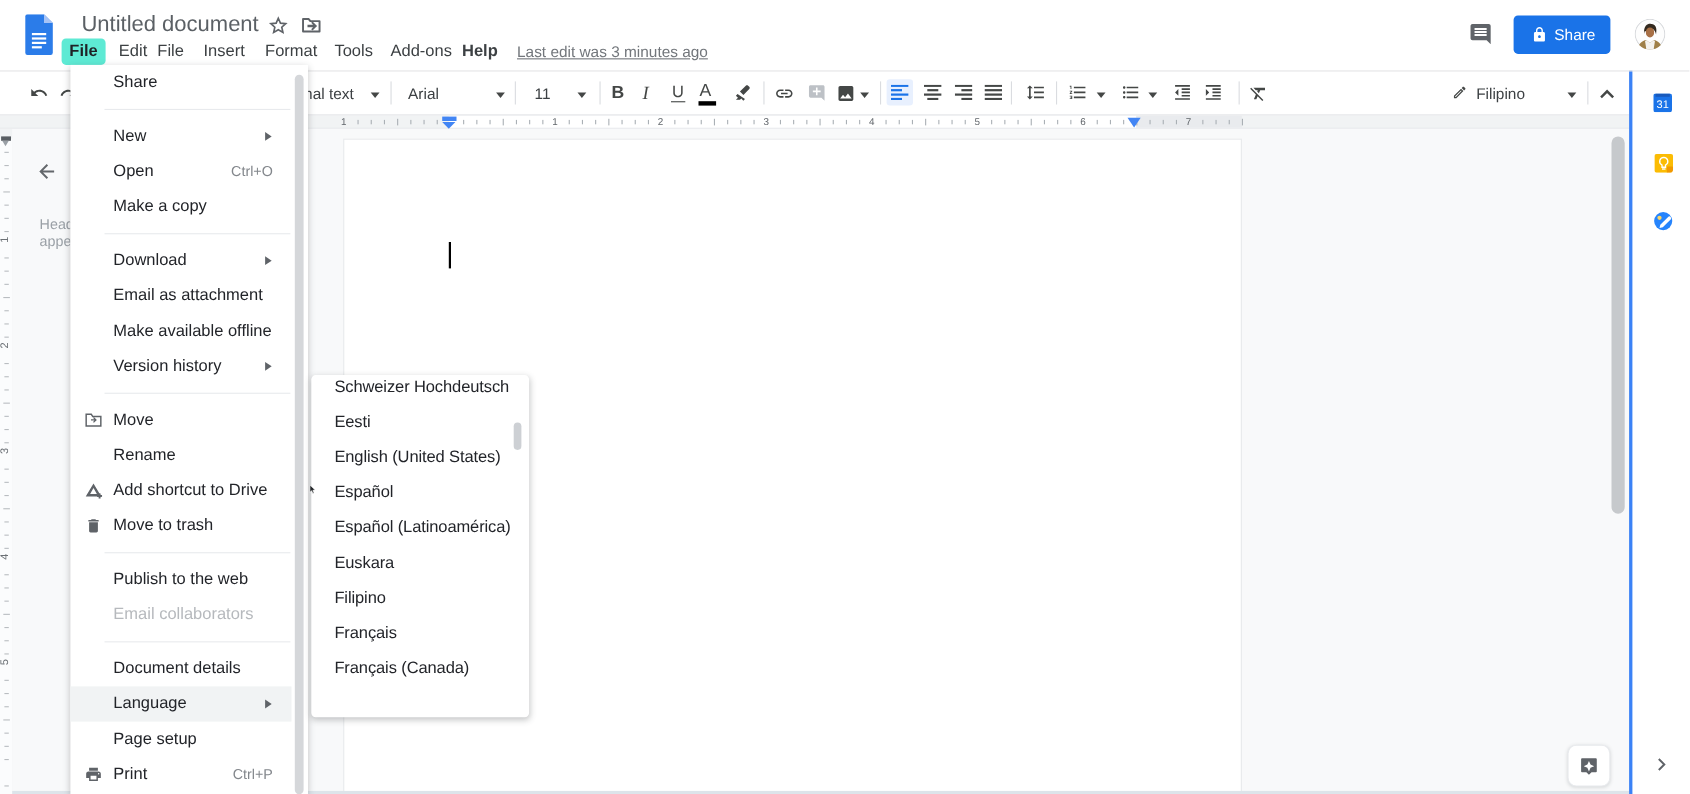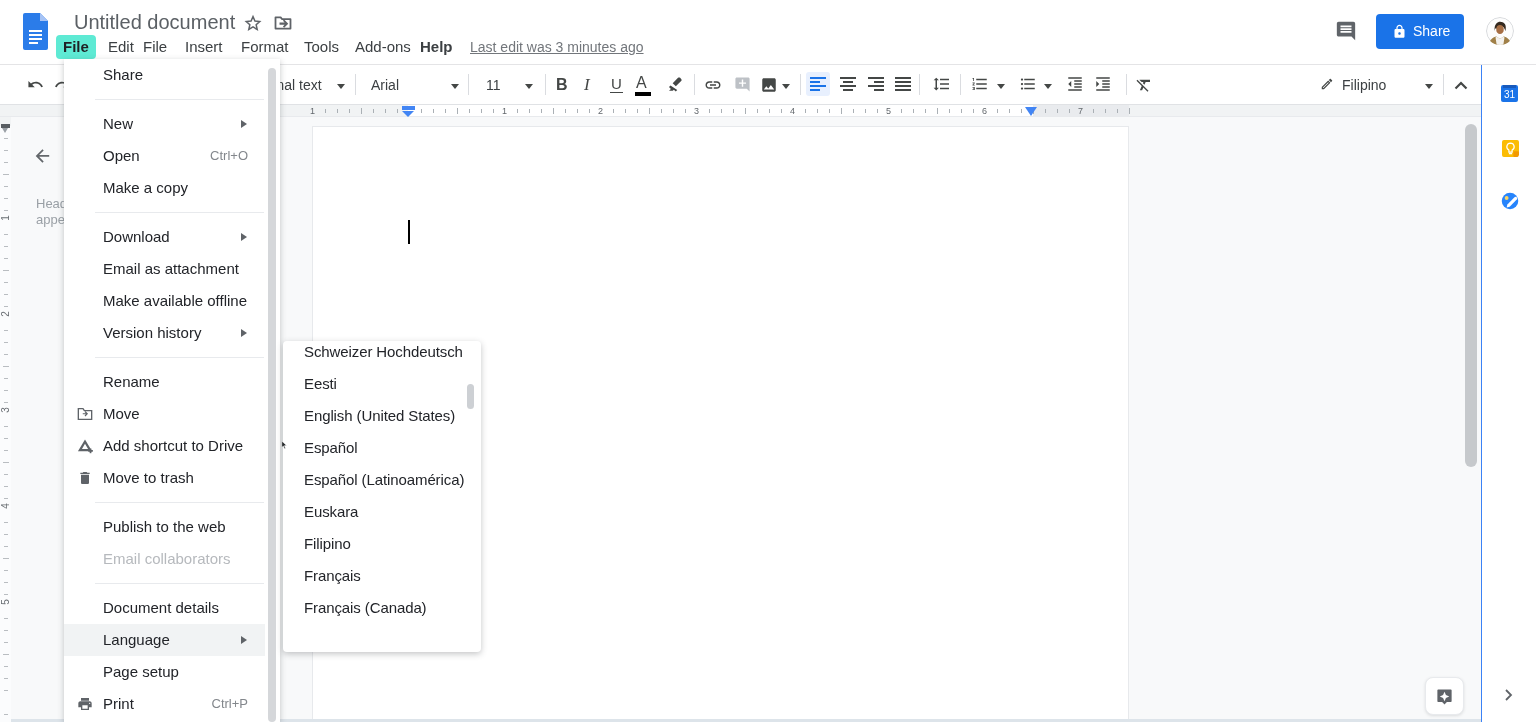--- a/index.html
+++ b/index.html
@@ -38,21 +38,21 @@
   .mshort { position:absolute; right:32px; top:0; font-size:13px; color:#83878c; }
   .marrow { position:absolute; right:33px; top:12px; width:0; height:0; border-top:4.5px solid transparent; border-bottom:4.5px solid transparent; border-left:6px solid #5f6368; }
   .micon { position:absolute; left:13px; top:8px; width:16px; height:16px; }
   #fmscroll { position:absolute; right:4px; top:9px; width:8px; height:654px; background:#d5d7da; border-radius:4px; }
 
   #submenu { left:283px; top:341px; width:198px; height:311px; background:#fff; box-shadow:0 2px 6px rgba(60,64,67,.3); border-radius:4px; overflow:hidden; z-index:11; }
   .si { height:32px; line-height:32px; font-size:15px; letter-spacing:-0.1px; color:#222429; padding-left:21px; }
   #smscroll { position:absolute; right:7px; top:43px; width:7px; height:25px; background:#cdd0d4; border-radius:3.5px; }
 
   
-  #sidebar { left:1481px; top:64px; width:55px; height:658px; background:#fff; border-left:1px solid #3b82f6; z-index:3; }
+  #sidebar { left:1481px; top:64px; width:55px; height:658px; background:#fff; border-left:3px solid #3b82f6; z-index:3; }
 
   
   #sharebtn { left:1376px; top:14px; width:88px; height:35px; background:#1a73e8; border-radius:4px; color:#fff; font-size:14px; }
 </style>
 </head>
 <body>
 
 <div class="abs" id="docarea">
   <div id="page"></div>
   <div id="caret"></div>
@@ -419,27 +419,27 @@
   <div class="msep"></div>
   <div class="mi">New<span class="marrow"></span></div>
   <div class="mi">Open<span class="mshort">Ctrl+O</span></div>
   <div class="mi">Make a copy</div>
   <div class="msep"></div>
   <div class="mi">Download<span class="marrow"></span></div>
   <div class="mi">Email as attachment</div>
   <div class="mi">Make available offline</div>
   <div class="mi">Version history<span class="marrow"></span></div>
   <div class="msep"></div>
-  <div class="mi">Rename</div>
   <div class="mi">Move
     <svg class="micon" viewBox="0 0 24 24">
         <path fill="none" stroke="#5f6368" stroke-width="2" d="M2 4 h7 l2 3 h11 v13 H2z"></path>
         <path fill="#5f6368" d="M11 12.5h5l-2-2 1.3-1.3 4.3 4.3-4.3 4.3L14 16.5l2-2h-5z" transform="translate(-1.5,-0.8) scale(0.92)"></path>
       </svg>
   </div>
+  <div class="mi">Rename</div>
   <div class="mi">Add shortcut to Drive
     <svg class="micon" viewBox="0 0 24 24">
         <path fill="#5f6368" fill-rule="evenodd" d="M12 2.2 L22.6 20 H1.4z M12 8.6 L7.4 16.6 h9.2z"></path>
         <g fill="#5f6368">
           <rect x="16.8" y="18" width="7" height="2.6"></rect>
           <rect x="19" y="15.8" width="2.6" height="7"></rect>
         </g>
       </svg>
   </div>
   <div class="mi">Move to trash

